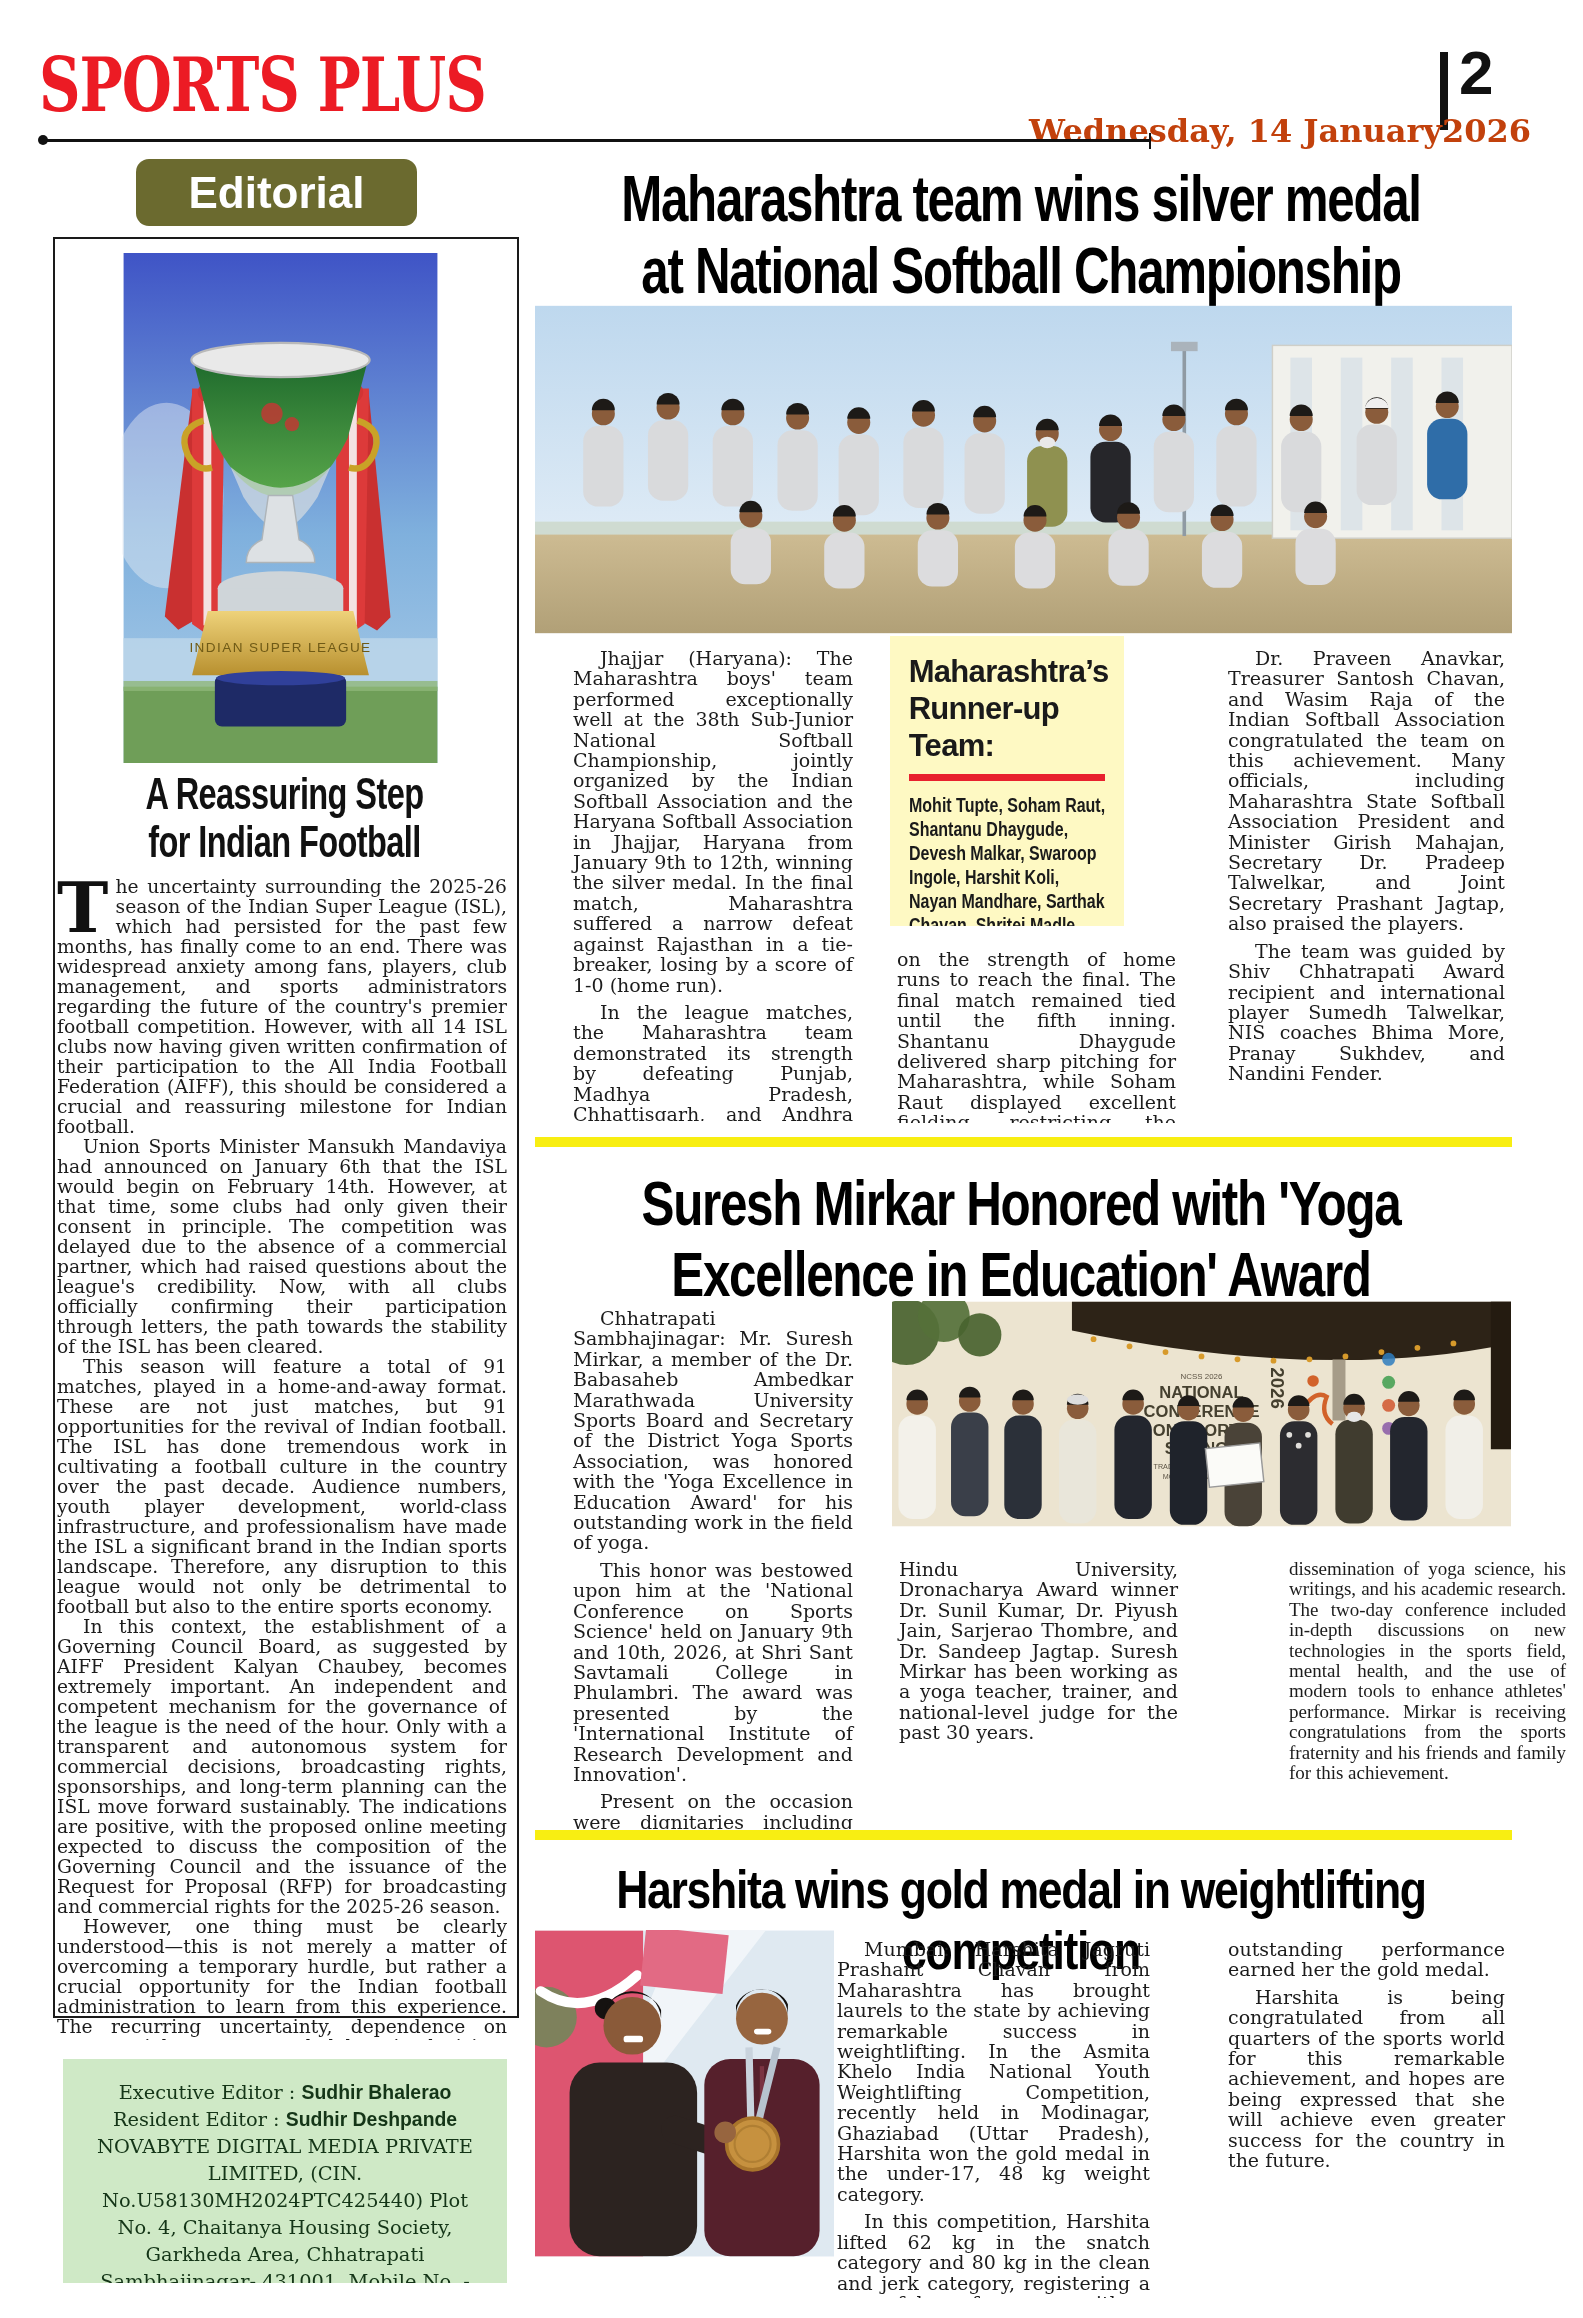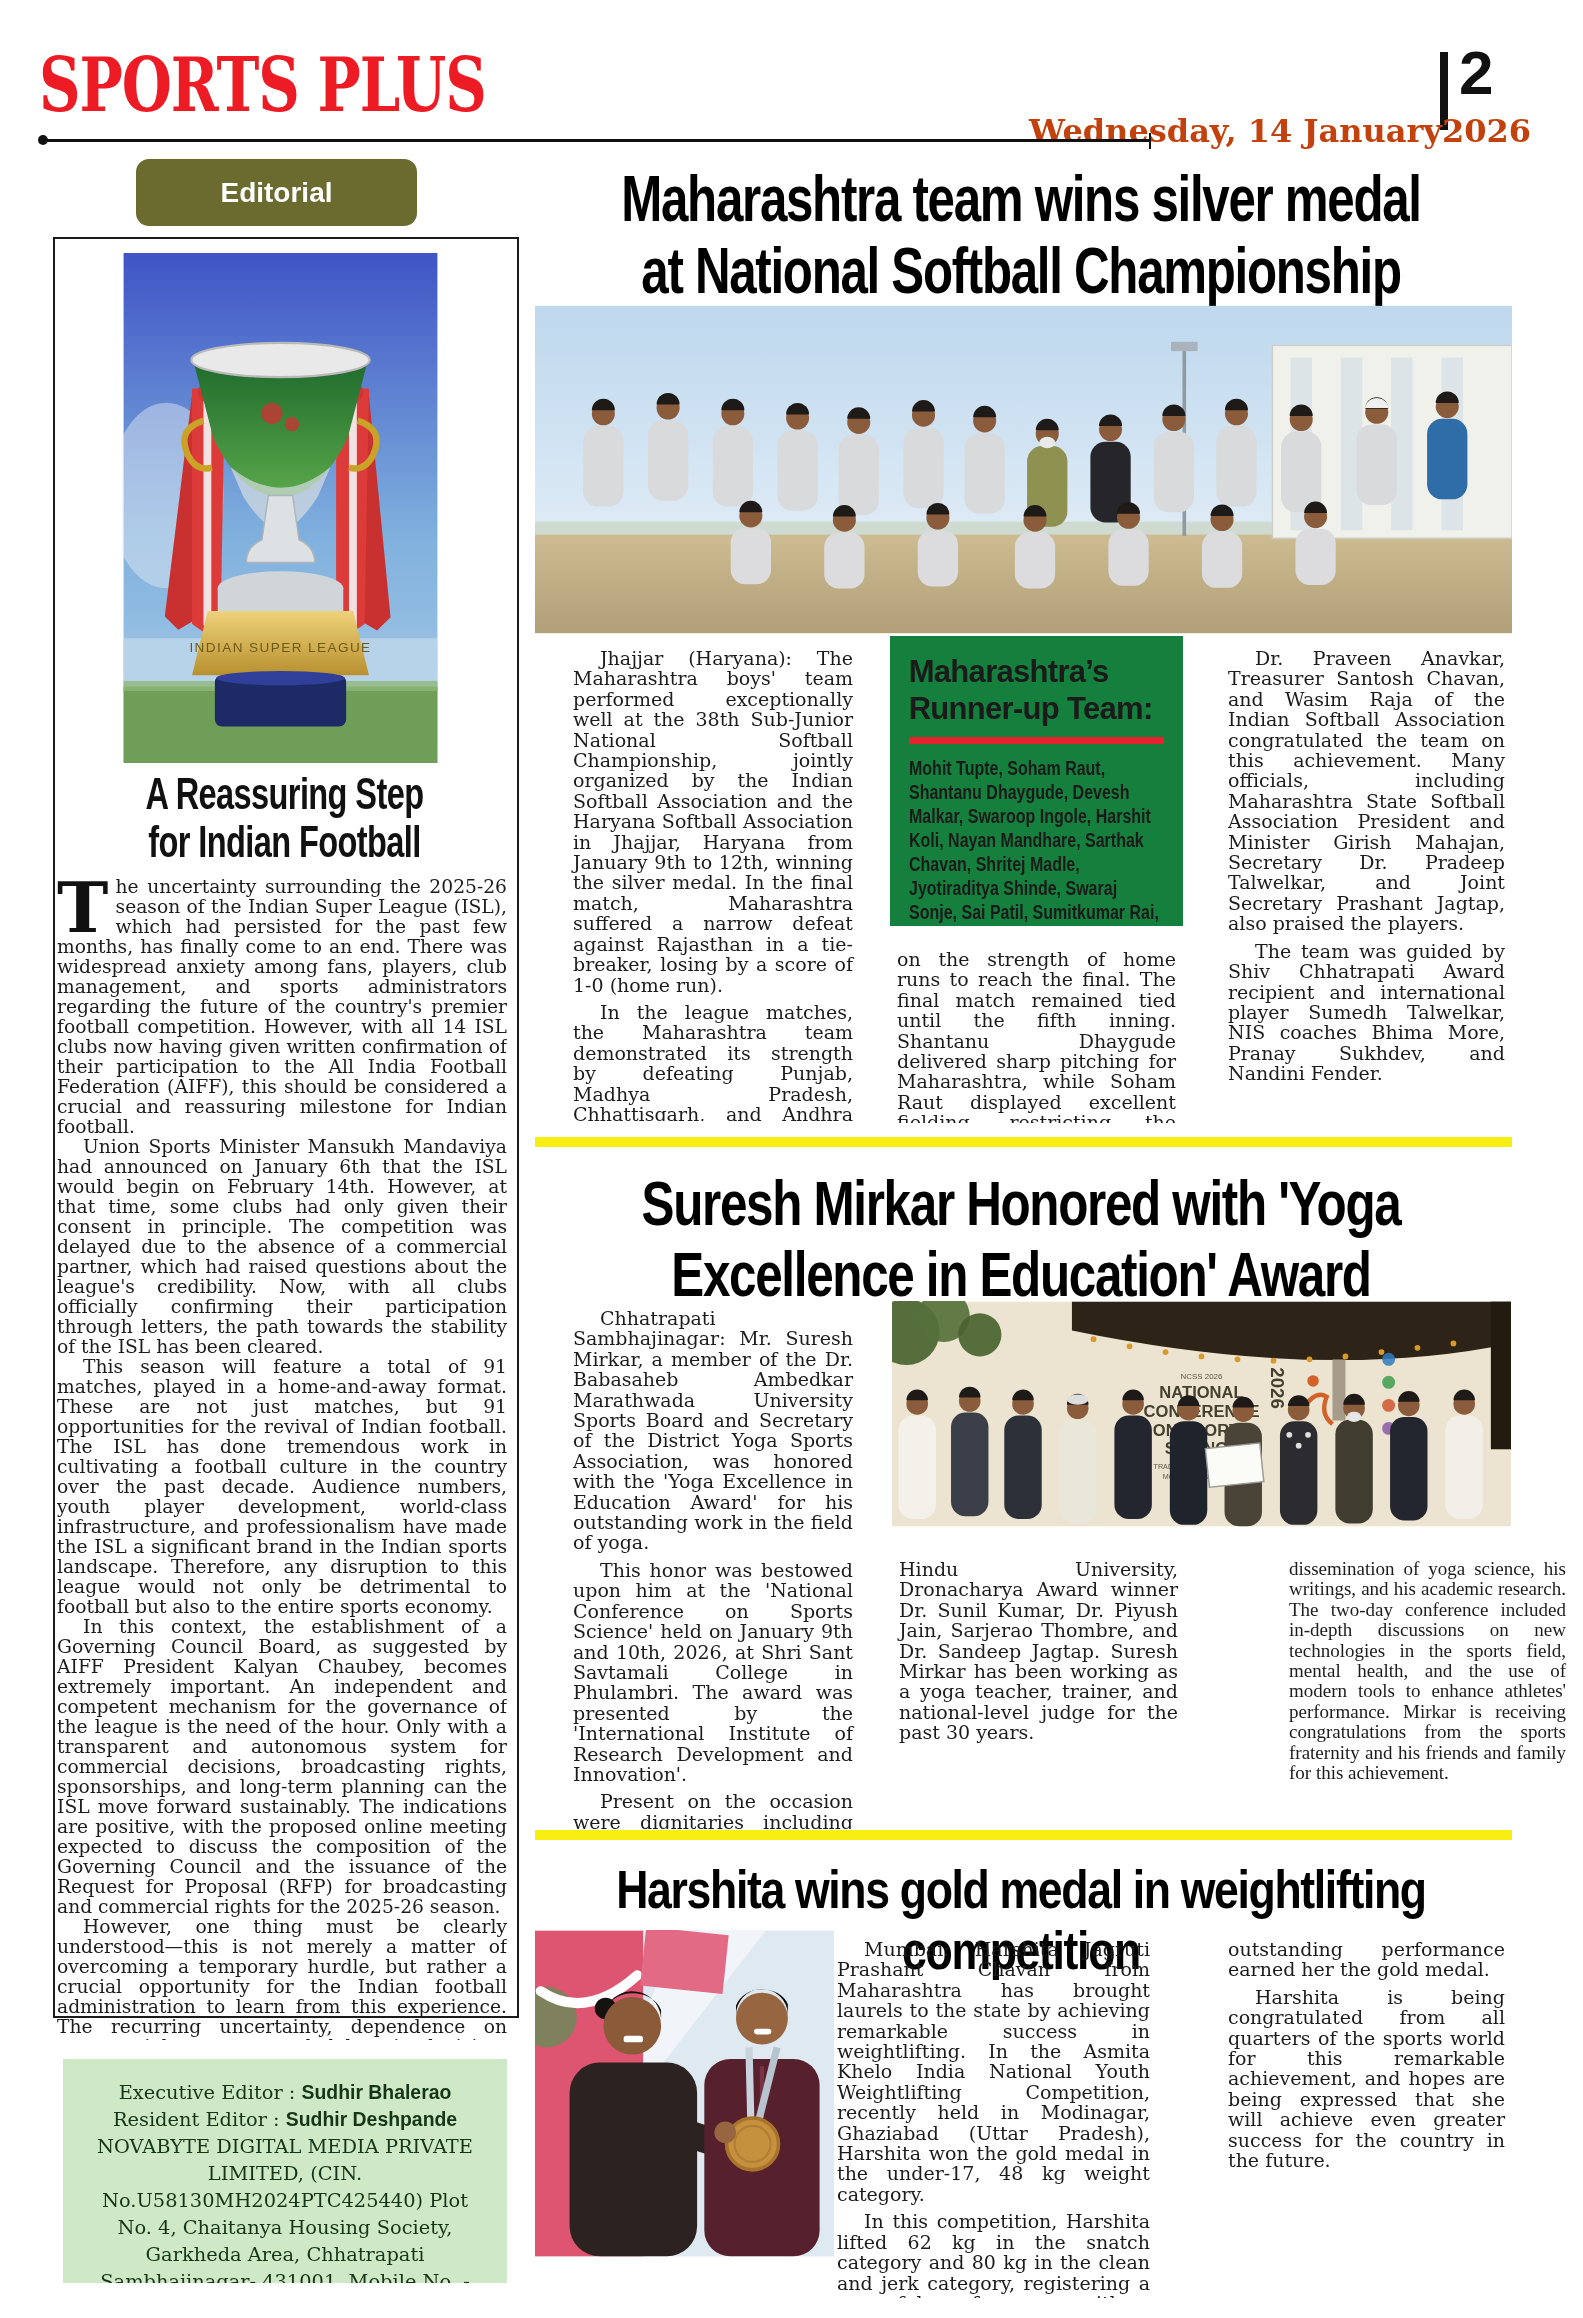--- a/index.html
+++ b/index.html
@@ -16,21 +16,21 @@
     font-weight:bold;font-size:32px;color:#c2410c;}
   .mast-rule{position:absolute;left:41px;top:139px;width:1109px;height:2.9px;background:#111;}
   .mast-rule::before{content:"";position:absolute;left:-2.9px;top:-3.6px;width:10px;height:10px;
     border-radius:50%;background:#111;}
   .mast-rule::after{content:"";position:absolute;right:-1.4px;top:-6.5px;width:2.9px;height:16px;background:#111;}
   
   .edit-border{position:absolute;left:53px;top:237px;width:462px;height:1777px;
     border:2.2px solid #1a1a1a;}
   .edit-badge{position:absolute;left:136px;top:159px;width:281px;height:67px;background:#6b6a2f;
     border-radius:13px;text-align:center;line-height:67px;
-    font-family:"Liberation Sans",sans-serif;font-weight:700;font-size:28px;color:#fff;}
+    font-family:"Liberation Sans",sans-serif;font-weight:700;font-size:44px;color:#fff;}
   .trophy-fig{position:absolute;left:122px;top:253px;width:317px;height:510px;margin:0;}
   .edit-title{position:absolute;left:53px;top:770px;width:463px;margin:0;text-align:center;
     font-family:"Liberation Sans",sans-serif;font-weight:700;font-size:37px;line-height:41px;
     color:#111;letter-spacing:-0.7px;transform:scale(.88,1.18);transform-origin:50% 0;}
   .edit-body{position:absolute;left:57px;top:877px;width:450px;height:1163px;overflow:hidden;}
   .edit-body p{margin:0;font-size:18.7px;line-height:20px;text-align:justify;text-indent:26px;}
   .edit-body p.nodent{text-indent:0;}
   .dropcap{float:left;font-size:69px;line-height:56px;padding:2.9px 7.2px 0 0;font-weight:bold;color:#111;}
   .imprint{position:absolute;left:63px;top:2059px;width:444px;height:224px;background:#cfe9c6;
     box-sizing:border-box;padding:20px 27px;text-align:center;font-size:19.4px;line-height:27px;
@@ -43,21 +43,21 @@
   .hl-yoga{top:1169px;font-size:52px;line-height:59px;transform:scale(.95,1.2);transform-origin:50% 0;}
   .hl-wl{top:1858px;font-size:46px;line-height:52px;transform:scale(.97,1.18);transform-origin:50% 0;}
   .col{position:absolute;overflow:hidden;}
   .col p{margin:7px;font-size:19px;line-height:20.4px;text-align:justify;}
   .col p.indent{text-indent:27px;}
   figure{margin:0;}
   .soft-photo{position:absolute;left:535px;top:305px;width:977px;height:329px;}
   .soft-c1{left:566px;top:641px;width:294px;height:480px;}
   .soft-c2{left:890px;top:942px;width:293px;height:181px;}
   .soft-c3{left:1221px;top:641px;width:291px;height:480px;}
-  .runnerup{position:absolute;left:890px;top:636px;width:293px;height:290px;background:#15803d;
+  .runnerup{position:absolute;left:890px;top:636px;width:234px;height:290px;background:#fef9c3;
     box-sizing:border-box;padding:17px 18.7px;overflow:hidden;}
   .ru-title{font-family:"Liberation Sans",sans-serif;font-weight:700;font-size:31px;
     line-height:37px;color:#1a1a1a;letter-spacing:-0.7px;}
   .ru-bar{height:7.2px;background:#e8212e;margin:10px 0 11.5px 0;}
   .ru-names{font-family:"Liberation Sans",sans-serif;font-weight:700;font-size:20px;
     line-height:24px;color:#1a1a1a;transform:scaleX(.8);transform-origin:0 0;width:125%;}
   .divider{position:absolute;left:535px;width:977px;height:10px;background:#f8ee12;}
   .d1{top:1137px;} .d2{top:1830px;}
   .yoga-photo{position:absolute;left:892px;top:1301px;width:619px;height:226px;}
   .yoga-c1{left:566px;top:1301px;width:294px;height:528px;}

